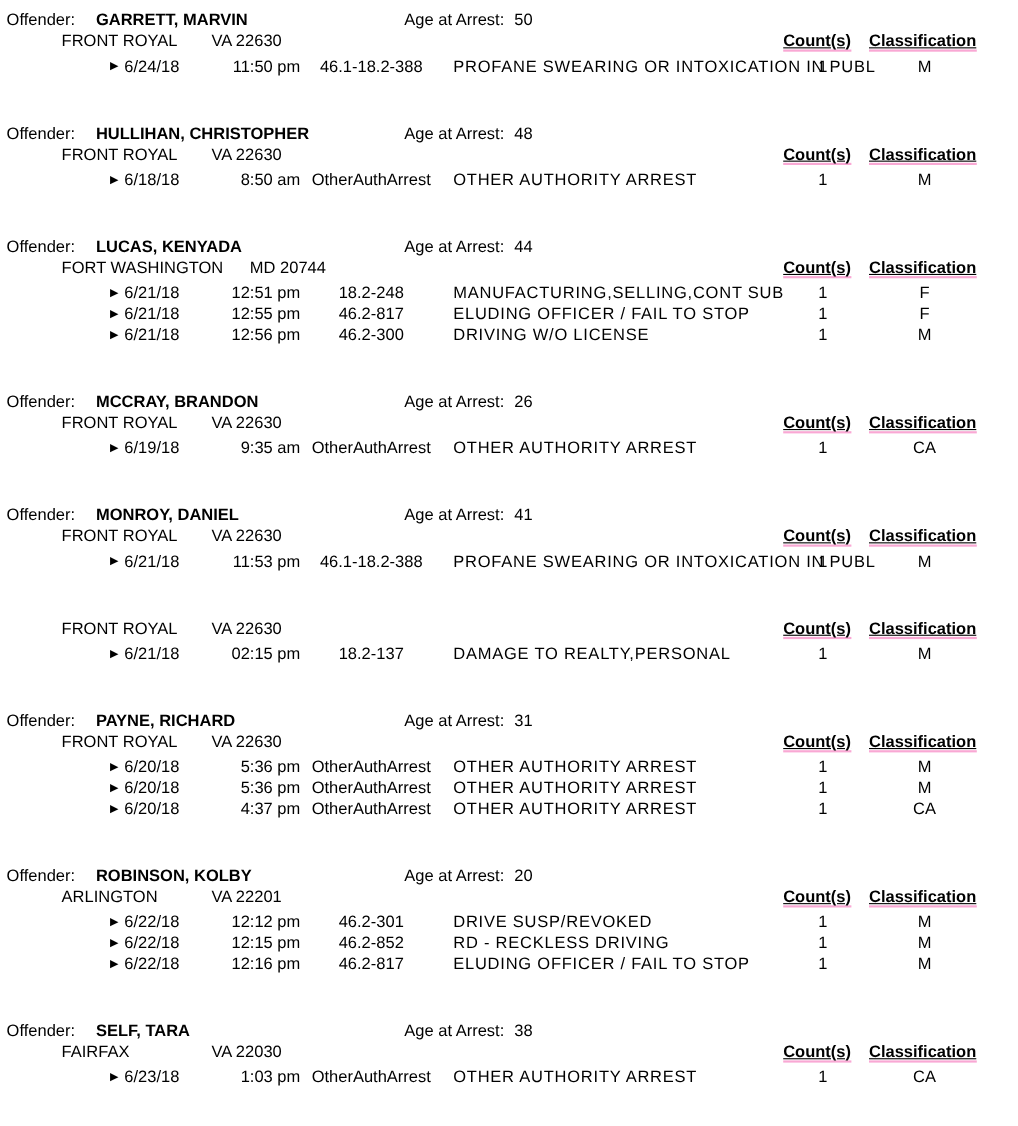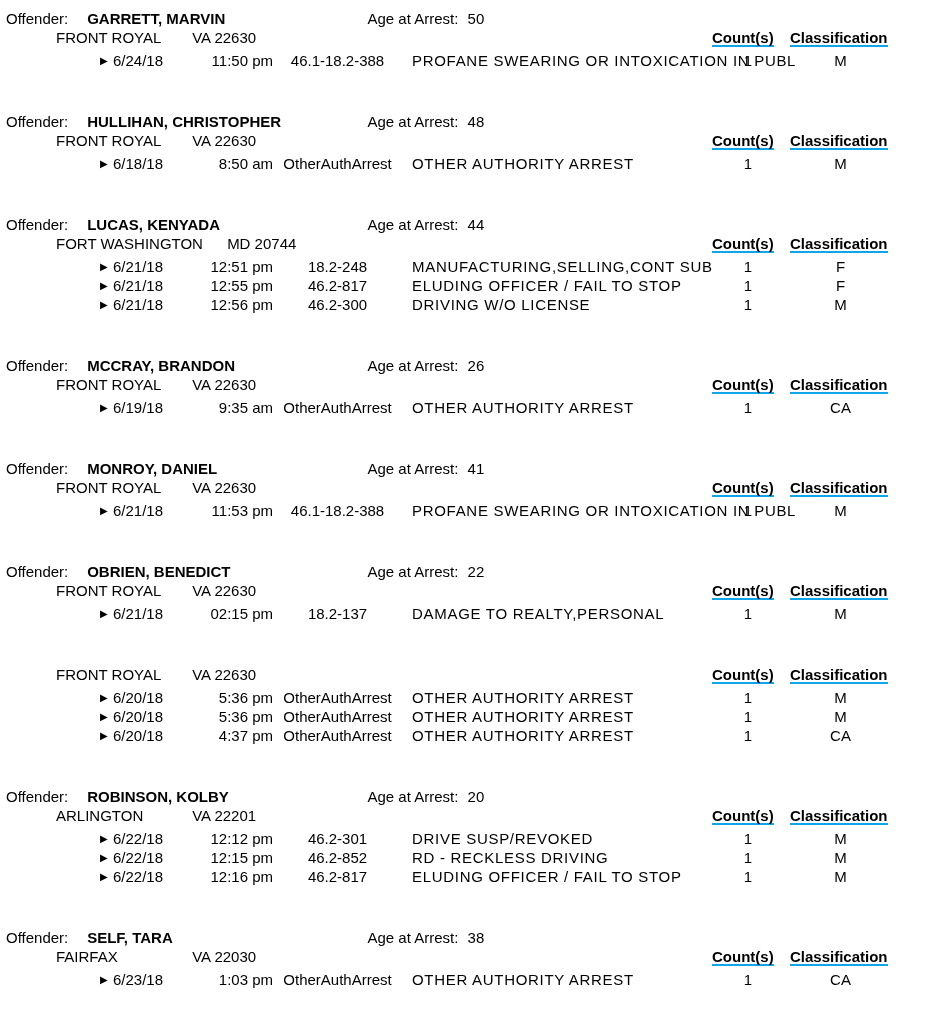--- a/index.html
+++ b/index.html
@@ -24,22 +24,23 @@
   .line1 { padding-left: 6px; }
   .offender-lbl { display: inline-block; width: 77px; }
   .offender-name { display: inline-block; width: 277px; font-weight: bold; }
   .age-val { margin-left: 5px; }
   .line2 { padding-left: 56px; position: relative; }
   .city { display: inline-block; min-width: 112px; margin-right: 20px; }
   .hdr-count, .hdr-class {
     position: absolute;
     top: 0;
     font-weight: bold;
-    border-bottom: 2px solid #0ea5e9;
+    border-bottom: 2px solid #f9a8d4;
     height: 17px;
+    text-decoration: underline;
   }
   .hdr-count { left: 712px; }
   .hdr-class { left: 790px; }
   .charges { margin-top: 4px; }
   .charge {
     height: 19px;
     line-height: 19px;
     display: flex;
     padding-left: 100px;
     white-space: nowrap;
@@ -202,46 +203,46 @@
       <span class="ctime">11:53 pm</span>
       <span class="ccode">46.1-18.2-388</span>
       <span class="cdesc">PROFANE SWEARING OR INTOXICATION IN PUBL</span>
       <span class="ccount">1</span>
       <span class="cclass">M</span>
     </div>
   </div>
     </section>
 
     <section class="record">
-      <div class="line1">
-        <span class="offender-lbl">Offender:</span>
-        <span class="offender-name">OBRIEN, BENEDICT</span>
-        <span class="age-lbl">Age at Arrest:</span>
-        <span class="age-val">22</span>
-      </div>
       <div class="line2">
         <span class="city">FRONT ROYAL</span>
         <span class="statezip">VA 22630</span>
         <span class="hdr-count">Count(s)</span>
         <span class="hdr-class">Classification</span>
       </div>
       <div class="charges">
     <div class="charge">
       <span class="arrow">▶</span>
       <span class="cdate">6/21/18</span>
       <span class="ctime">02:15 pm</span>
       <span class="ccode">18.2-137</span>
       <span class="cdesc">DAMAGE TO REALTY,PERSONAL</span>
       <span class="ccount">1</span>
       <span class="cclass">M</span>
     </div>
   </div>
     </section>
 
     <section class="record">
+      <div class="line1">
+        <span class="offender-lbl">Offender:</span>
+        <span class="offender-name">PAYNE, RICHARD</span>
+        <span class="age-lbl">Age at Arrest:</span>
+        <span class="age-val">31</span>
+      </div>
       <div class="line2">
         <span class="city">FRONT ROYAL</span>
         <span class="statezip">VA 22630</span>
         <span class="hdr-count">Count(s)</span>
         <span class="hdr-class">Classification</span>
       </div>
       <div class="charges">
     <div class="charge">
       <span class="arrow">▶</span>
       <span class="cdate">6/20/18</span>

